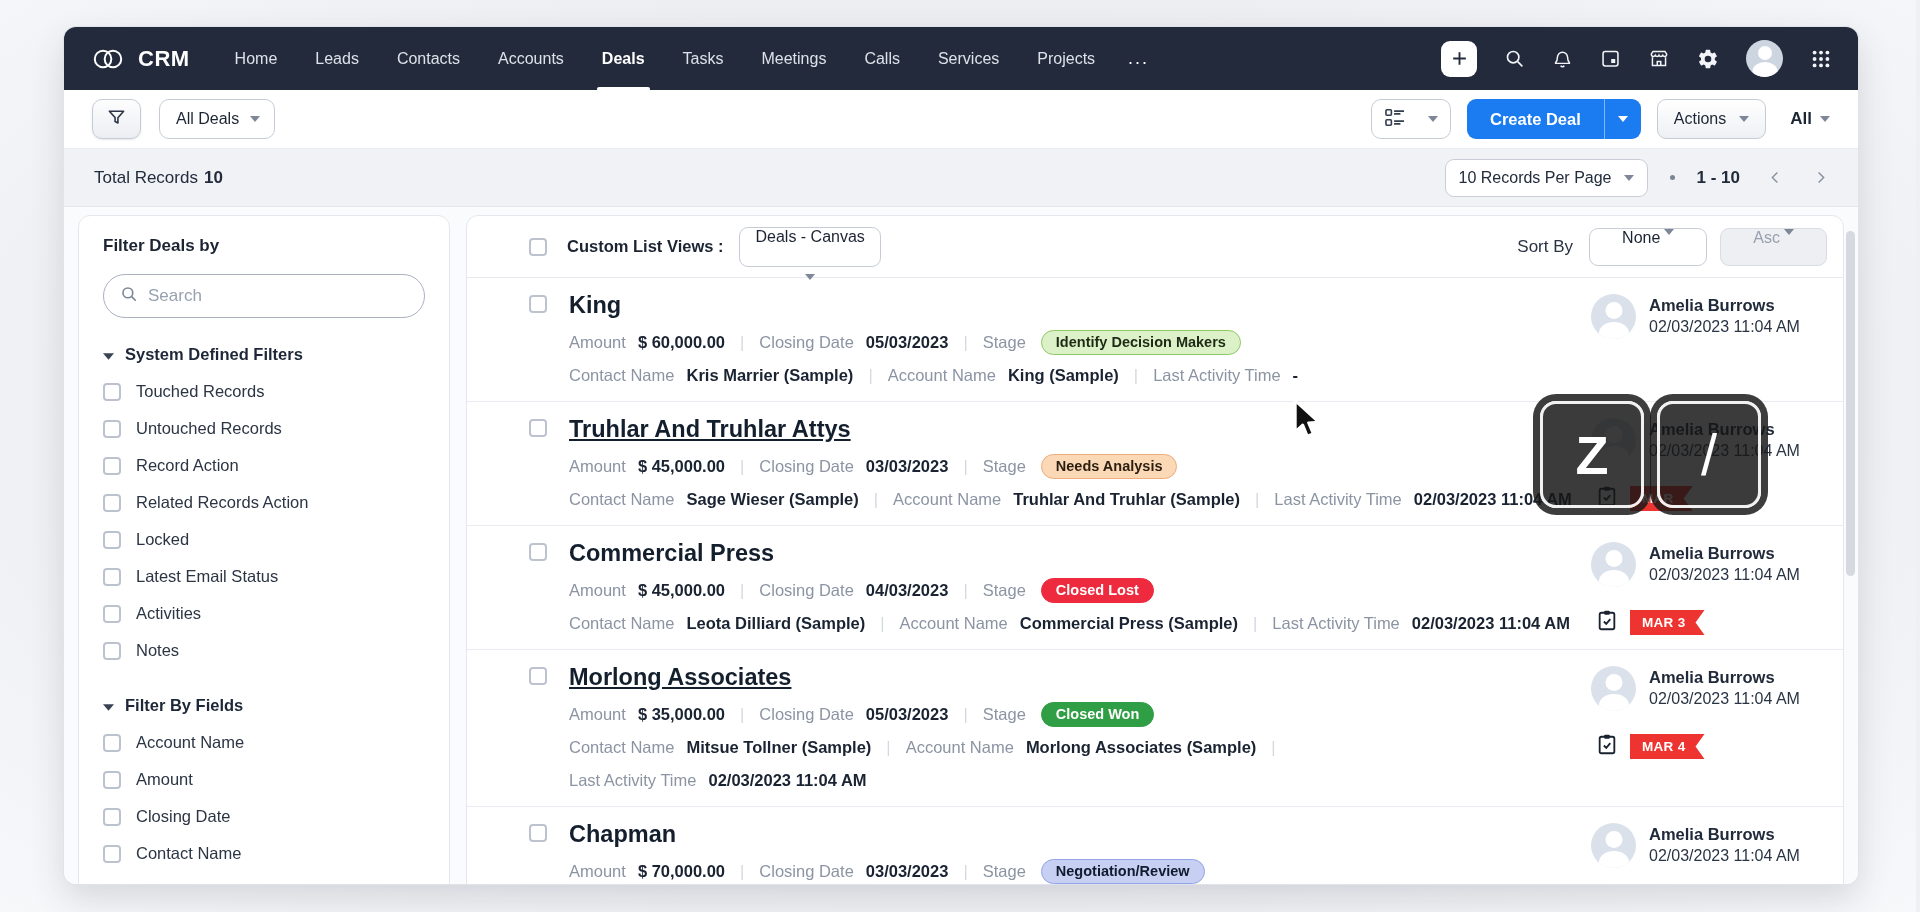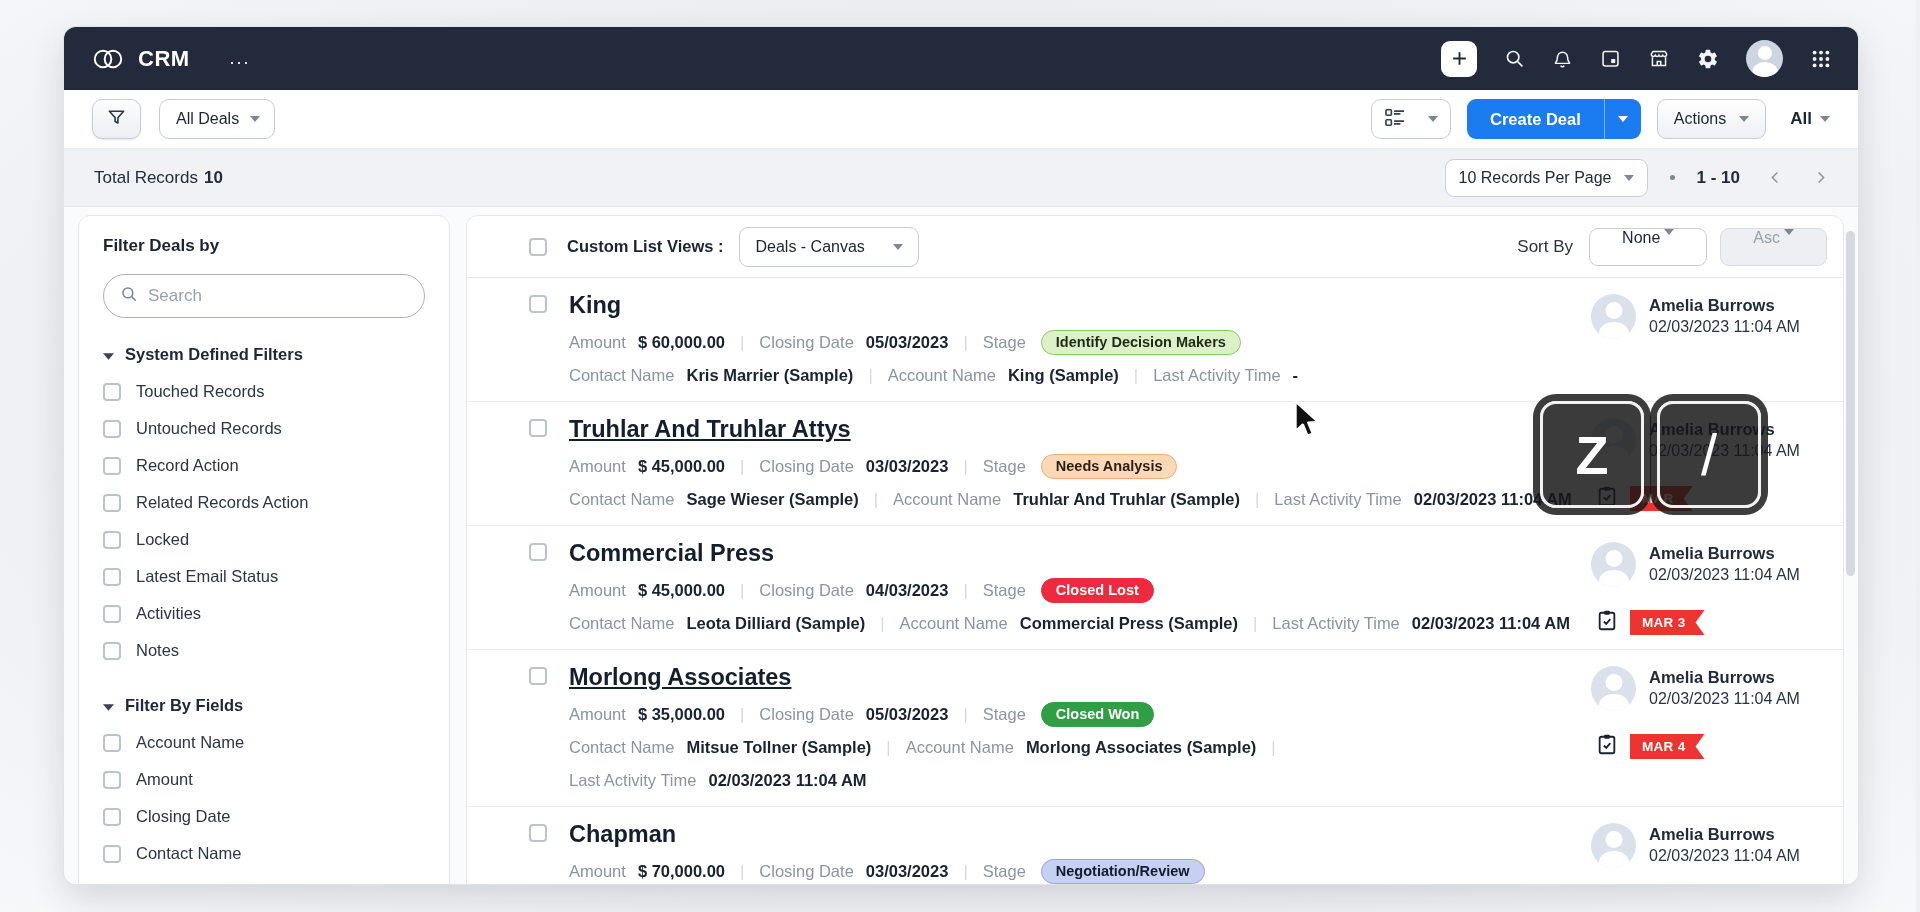--- a/index.html
+++ b/index.html
@@ -91,21 +91,21 @@
   .cb { width:18px; height:18px; border:2px solid #bcc3cf; border-radius:4px; background:#fff;
     flex-shrink:0; cursor:pointer; }
 
   
   .list-card { flex:1; background:#fff; border:1px solid #e4e7ee; border-radius:12px;
     height:800px; position:relative; overflow:hidden; }
   .list-header { height:62px; border-bottom:1px solid #e8eaf0; display:flex; align-items:center;
     padding:0 14px 0 62px; }
   .clv-label { font-weight:700; font-size:16.5px; margin-left:20px; }
   .view-dd { height:40px; border:1px solid #c6ccd6; border-radius:9px; display:flex;
-    align-items:center; gap:28px; padding:0 15px; font-size:16px; margin-left:16px; cursor:pointer; }
+    align-items:center; gap:28px; padding:0 15px; font-size:16px; margin-left:16px; cursor:pointer;flex-direction:column; }
   .lh-right { margin-left:auto; display:flex; align-items:center; gap:13px; padding-right:2px; }
   .sortby { font-size:17px; color:#2a3342; margin-right:3px; }
   .sort-dd { height:38px; border:1px solid #c8cdd7; border-radius:9px; background:#fff;
     display:flex; gap:4px; padding:0 32px; font-size:16px; cursor:pointer; }
   .sort-dd.disabled { background:#edeff3; border-color:#d8dce3; color:#97a0ae; }
 
   
   .deal-row { position:relative; border-bottom:1px solid #e9ebf0; padding:11px 0 13px 102px; }
   .row-cb { position:absolute; left:62px; top:17px; }
   .deal-title { font-size:23.5px; font-weight:700; color:#141f2e; line-height:33px;
@@ -141,20 +141,32 @@
   <div class="window">
 
     <header class="nav">
       <span class="logo">
         <svg width="36" height="26" viewBox="0 0 40 26" fill="none" stroke="#fff" stroke-width="2.2">
           <circle cx="14.5" cy="13" r="9.2"></circle>
             <circle cx="25.5" cy="13" r="9.2"></circle>
         </svg>
       </span>
       <span class="brand">CRM</span>
+      <nav class="nav-items" id="navItems">
+          <div class="nav-item">Home</div>
+          <div class="nav-item">Leads</div>
+          <div class="nav-item">Contacts</div>
+          <div class="nav-item">Accounts</div>
+          <div class="nav-item active">Deals</div>
+          <div class="nav-item">Tasks</div>
+          <div class="nav-item">Meetings</div>
+          <div class="nav-item">Calls</div>
+          <div class="nav-item">Services</div>
+          <div class="nav-item">Projects</div>
+        </nav>
       <span class="nav-more">...</span>
       <div class="nav-right" id="navRight">
           <div class="plus-btn">
             <svg width="19" height="19" viewBox="0 0 24 24" fill="none" stroke="currentColor" stroke-width="2.4">
               <path d="M12 4v16M4 12h16"></path>
             </svg>
           </div>
           <div class="nav-ic">
             <svg width="21" height="21" viewBox="0 0 24 24" fill="none" stroke="currentColor" stroke-width="1.9">
               <circle cx="10.5" cy="10.5" r="6.5"></circle>

